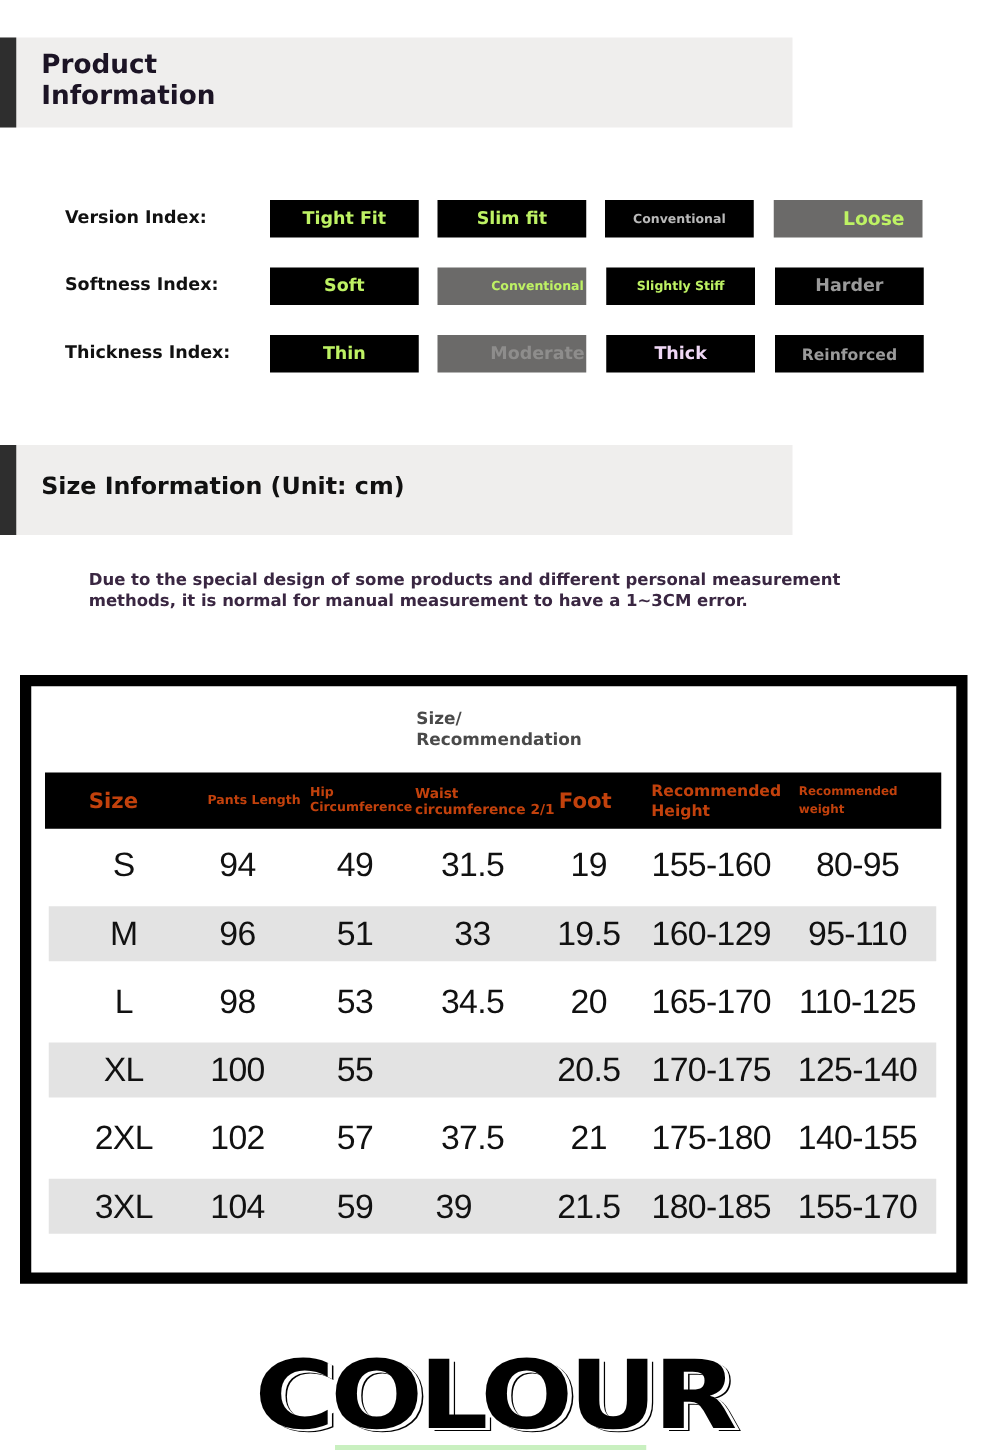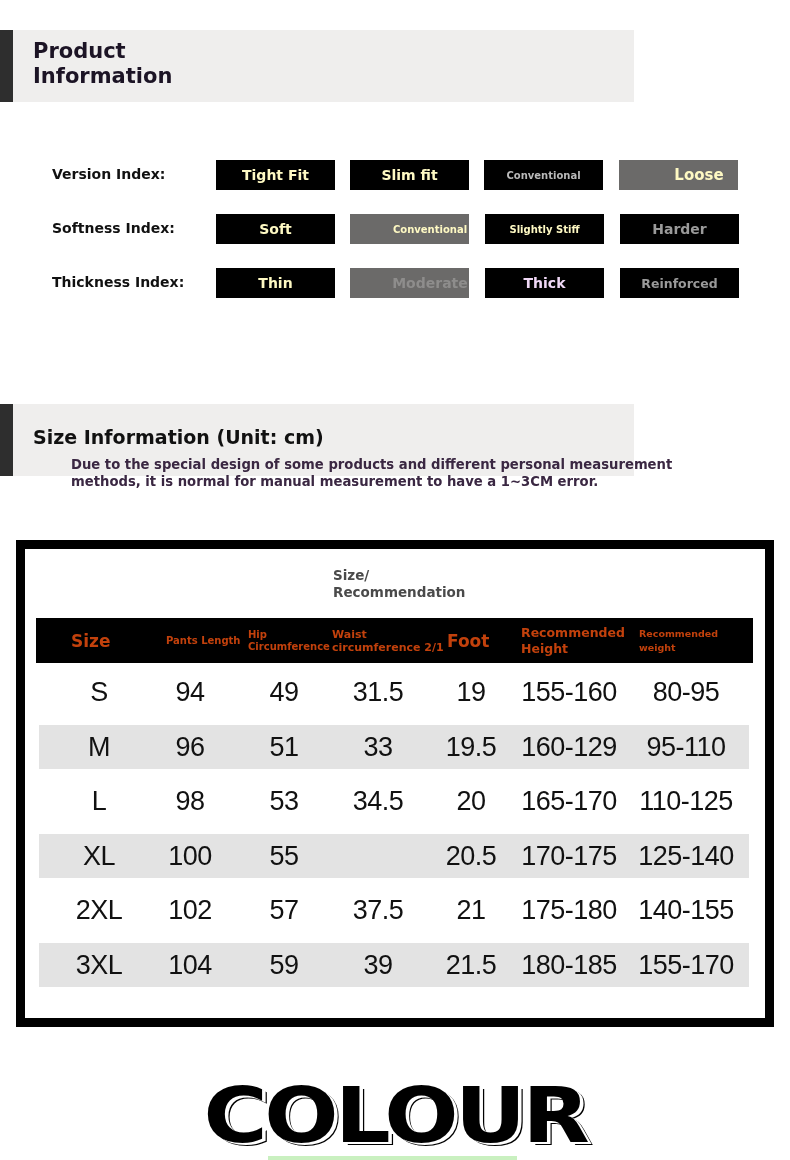--- a/index.html
+++ b/index.html
@@ -4,26 +4,26 @@
 <style>
   * { box-sizing: border-box; margin: 0; padding: 0; }
   html, body { width: 790px; height: 1160px; background: #ffffff; overflow: hidden; }
   body { font-family: "DejaVu Sans", sans-serif; position: relative; }
 
   .section-header { position: absolute; left: 0; width: 634px; background: #efeeed; }
   .section-header .bar { position: absolute; left: 0; top: 0; bottom: 0; width: 13px; background: #2e2e2e; }
   .section-header .title { position: absolute; left: 33px; font-weight: bold; color: #1c1425; }
   #hdr-product { top: 30px; height: 72px; }
   #hdr-product .title { top: 9px; font-size: 21px; line-height: 25px; width: 200px; }
-  #hdr-size { top: 356px; height: 72px; margin-top: 48px; }
+  #hdr-size { top: 356px; height: 72px; }
   #hdr-size .title { top: 21px; font-size: 19px; line-height: 24px; color: #111; }
 
   .idx-row { position: absolute; left: 0; width: 790px; height: 30px; }
   .idx-label { position: absolute; left: 52px; top: 6px; font-size: 14px; font-weight: bold; color: #111; white-space: nowrap; }
-  .idx-opt { position: absolute; top: 0; width: 119px; height: 30px; background: #000; color: #fef9c3;
+  .idx-opt { position: absolute; top: 0; width: 119px; height: 30px; background: #000; color: #bef264;
              font-weight: bold; font-size: 14px; display: flex; align-items: center; justify-content: center; white-space: nowrap; }
   .idx-opt.sel { background: #6b6a69; padding-left: 41px; }
   .idx-opt.small { font-size: 10px; }
   .idx-opt.dim { color: #b9b9b9; }
   .idx-opt.faint { color: #8e8d8c; }
   .idx-opt.pink { color: #f0d8f6; }
   .idx-opt.grey { color: #9a9a9a; }
 
   .note { position: absolute; left: 71px; top: 456px; width: 640px; font-size: 13.2px; line-height: 17px;
           font-weight: bold; color: #3a2742; }
@@ -137,21 +137,21 @@
       <div class="td" style="left: 185px; width: 120px;">57</div>
       <div class="td" style="left: 279px; width: 120px;">37.5</div>
       <div class="td" style="left: 372px; width: 120px;">21</div>
       <div class="td" style="left: 470px; width: 120px;">175-180</div>
       <div class="td" style="left: 587px; width: 120px;">140-155</div>
     </div>
     <div class="trow alt" style="top: 943px;">
       <div class="td" style="left: 0px; width: 120px;">3XL</div>
       <div class="td" style="left: 91px; width: 120px;">104</div>
       <div class="td" style="left: 185px; width: 120px;">59</div>
-      <div class="td" style="left: 279px; width: 120px;">39</div>
+      <div class="td" style="left: 264px; width: 120px;">39</div>
       <div class="td" style="left: 372px; width: 120px;">21.5</div>
       <div class="td" style="left: 470px; width: 120px;">180-185</div>
       <div class="td" style="left: 587px; width: 120px;">155-170</div>
     </div>
   </div>
 
 <div class="colour-title">COLOUR</div>
 <div class="colour-line"></div>
 
 </body></html>

